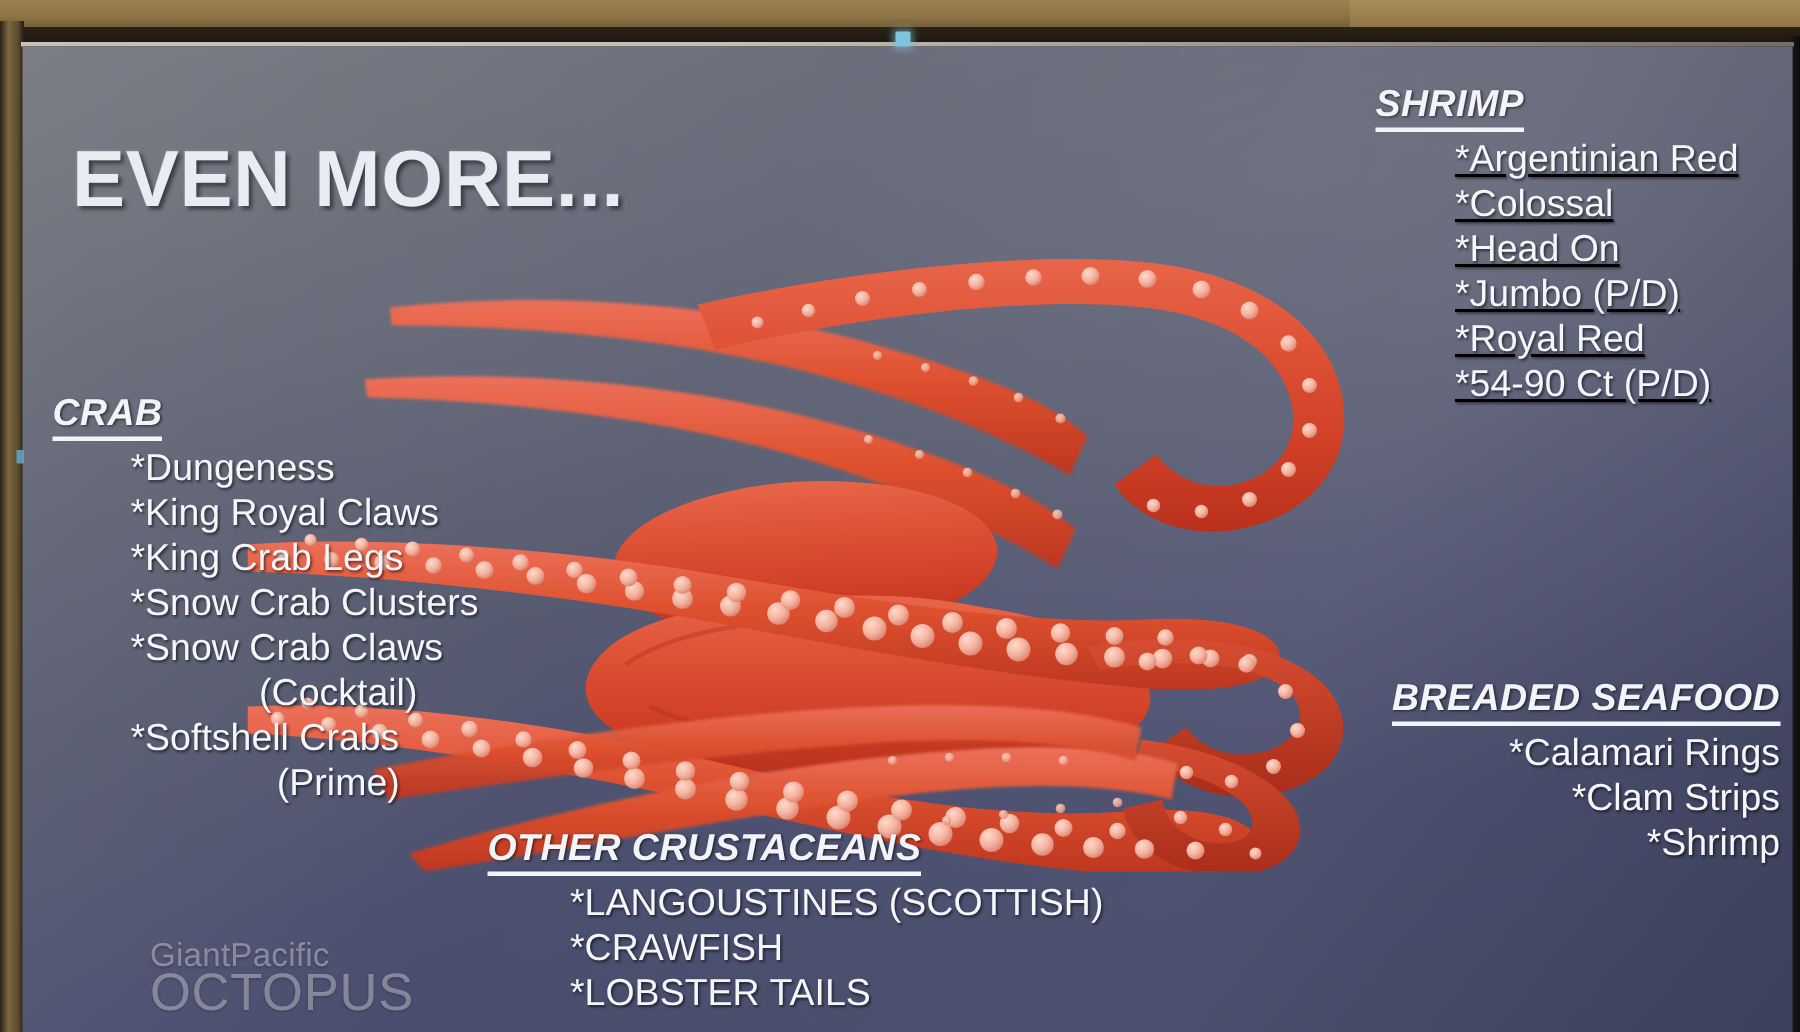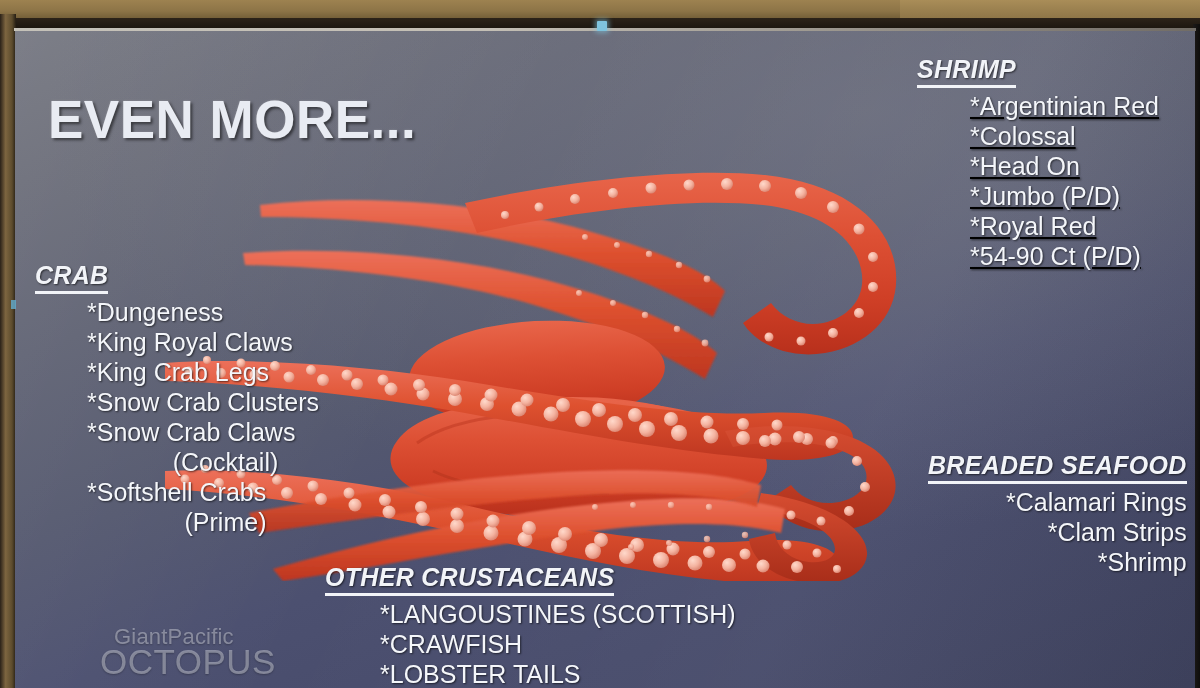--- a/index.html
+++ b/index.html
@@ -153,38 +153,37 @@
   #block-crab .blk-list     { padding-left: 52px; }
   #block-crab .blk-list li.indent { padding-left: 0; text-align: center; margin-left: 45px; }
 
   #block-shrimp      { left: 900px; top: 24px; text-decoration: underline; }
   #block-shrimp .blk-list   { padding-left: 55px; }
   #block-shrimp .blk-head   { margin-left: 2px; }
 
   #block-breaded     { left: 913px; top: 420px; text-align: right; }
   #block-breaded .blk-list  { padding-left: 52px; }
 
-  #block-other       { left: 310px; top: 532px; }
+  #block-other       { left: 310px; top: 520px; }
   #block-other .blk-list    { padding-left: 55px; }
 
   
   .logo {
     position: absolute;
     left: 85px; top: 595px;
     z-index: 4;
     color: rgba(232,234,240,.42);
     text-shadow: 0 1px 2px rgba(0,0,0,.25);
     line-height: 1;
   }
   .logo-top {
     font-size: 22px;
     font-weight: 300;
     letter-spacing: .2px;
     display: block;
-    margin-left: 14px;
   }
   .logo-bottom {
     font-size: 35px;
     font-weight: 300;
     letter-spacing: .5px;
     display: block;
     margin-top: -4px;
   }
 </style>
 </head>

